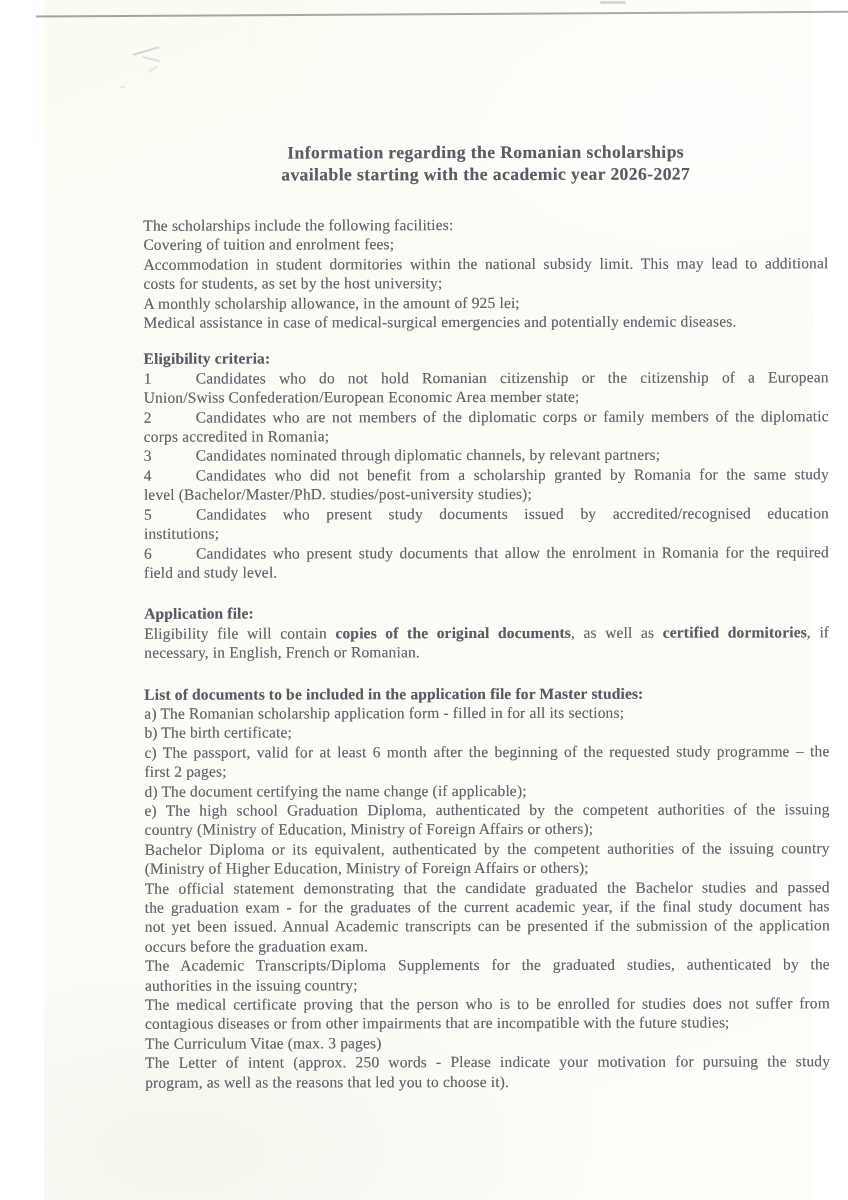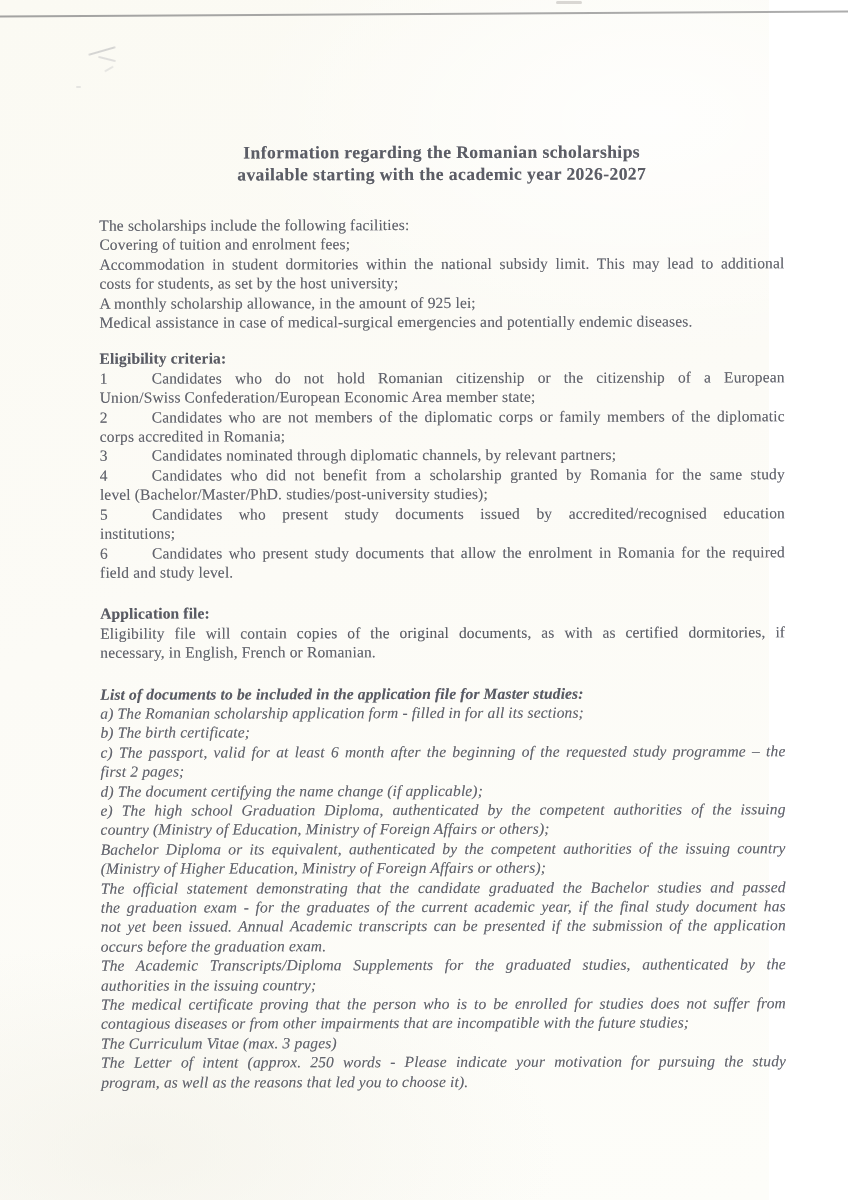--- a/index.html
+++ b/index.html
@@ -7,20 +7,21 @@
     width:848px;height:1200px;overflow:hidden;
     background:#ffffff;
     font-family:"Liberation Serif","DejaVu Serif",serif;
   }
   .scan{
     position:relative;width:769px;height:1200px;
     background:
       radial-gradient(ellipse 600px 300px at 18% 96%, rgba(240,238,228,0.55), rgba(240,238,228,0) 70%),
       radial-gradient(ellipse 700px 400px at 85% 10%, rgba(255,255,255,0.8), rgba(255,255,255,0) 60%),
       linear-gradient(158deg,#fbfaf3 0%,#fcfbf6 45%,#fdfdf9 100%);
+    margin-left: 44px;
   }
   
   .edge-line{
     position:absolute;top:13px;left:-8px;width:880px;height:2px;
     background:linear-gradient(to right,#8d8d8d,#999999);
     transform:rotate(-0.33deg);opacity:.8;
   }
   .smudge-a{position:absolute;top:1px;left:556px;width:26px;height:3px;background:#b5b2ad;opacity:.5;border-radius:2px;}
   
   .pencil1{position:absolute;top:50px;left:88px;width:28px;height:2px;background:#a9a9ad;opacity:.45;transform:rotate(-16deg);border-radius:2px;filter:blur(.4px);}
@@ -35,26 +36,26 @@
     transform:rotate(-0.12deg);
     text-shadow:0 0 .5px rgba(98,100,109,.5);
   }
   .title{
     margin-top:141px;text-align:center;font-weight:bold;
     font-size:17.6px;line-height:22px;color:#5b5d66;letter-spacing:.4px;
   }
   .line{white-space:normal;}
   .jl{text-align:justify;text-align-last:justify;}
   .num{display:inline-block;width:52px;}
-  .b{font-weight:normal;color:#5b5d66;}
+  .b{font-weight:bold;color:#5b5d66;}
   .heading{font-weight:bold;color:#595b64;}
   .p-fac{margin-top:30px;}
   .p-elig{margin-top:17px;}
   .p-app{margin-top:22px;}
-  .p-list{margin-top:22px;font-style:italic;}
+  .p-list{margin-top:22px;}
 </style>
 </head>
 <body>
 
 <div class="scan">
   <div class="edge-line"></div>
   <div class="smudge-a"></div>
   <div class="pencil1"></div>
   <div class="pencil2"></div>
   <div class="pencil3"></div>
@@ -92,21 +93,21 @@
 
       <div class="line jl"><span class="num">5</span><span>Candidates who present study documents issued by accredited/recognised education</span></div>
       <div class="line">institutions;</div>
 
       <div class="line jl"><span class="num">6</span><span>Candidates who present study documents that allow the enrolment in Romania for the required</span></div>
       <div class="line">field and study level.</div>
     </div>
 
     <div class="p-app">
       <div class="line heading">Application file:</div>
-      <div class="line jl"><span>Eligibility file will contain </span><span class="b">copies of the original documents</span><span>, as with as </span><span class="b">certified dormitories</span><span>, if</span></div>
+      <div class="line jl"><span>Eligibility file will contain </span><span class="b">copies of the original documents</span><span>, as well as </span><span class="b">certified dormitories</span><span>, if</span></div>
       <div class="line">necessary, in English, French or Romanian.</div>
     </div>
 
     <div class="p-list">
       <div class="line heading">List of documents to be included in the application file for Master studies:</div>
       <div class="line">a) The Romanian scholarship application form - filled in for all its sections;</div>
       <div class="line">b) The birth certificate;</div>
       <div class="line jl">c) The passport, valid for at least 6 month after the beginning of the requested study programme – the</div>
       <div class="line">first 2 pages;</div>
       <div class="line">d) The document certifying the name change (if applicable);</div>

